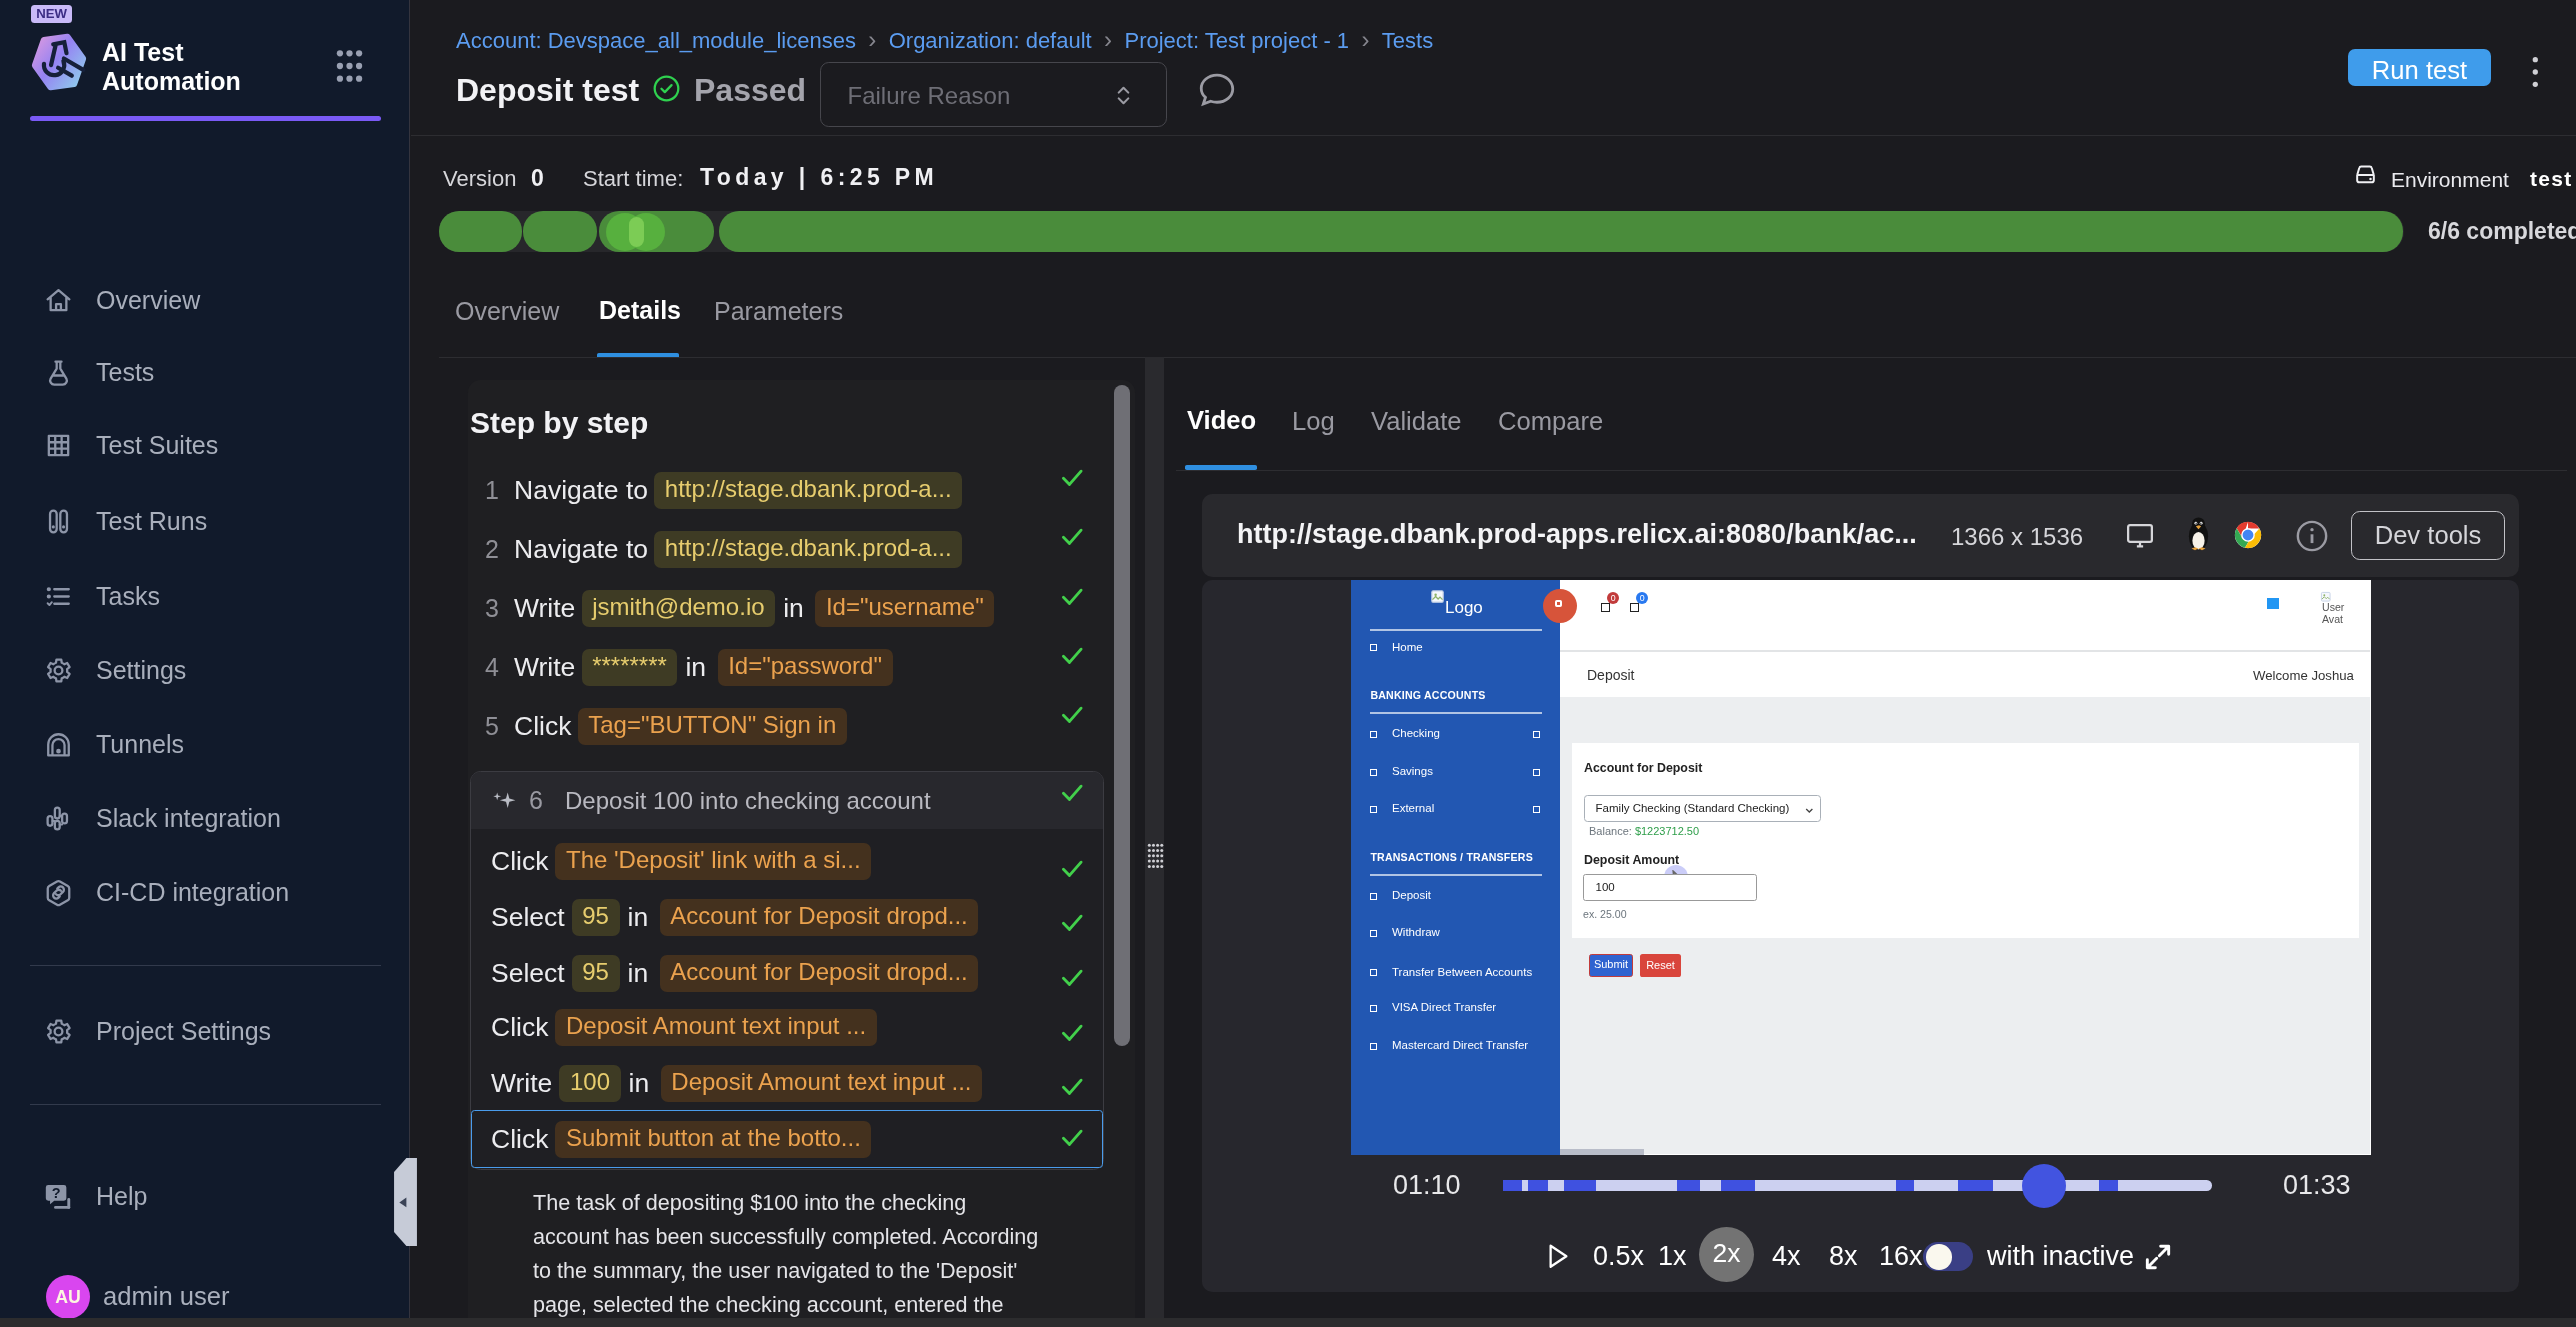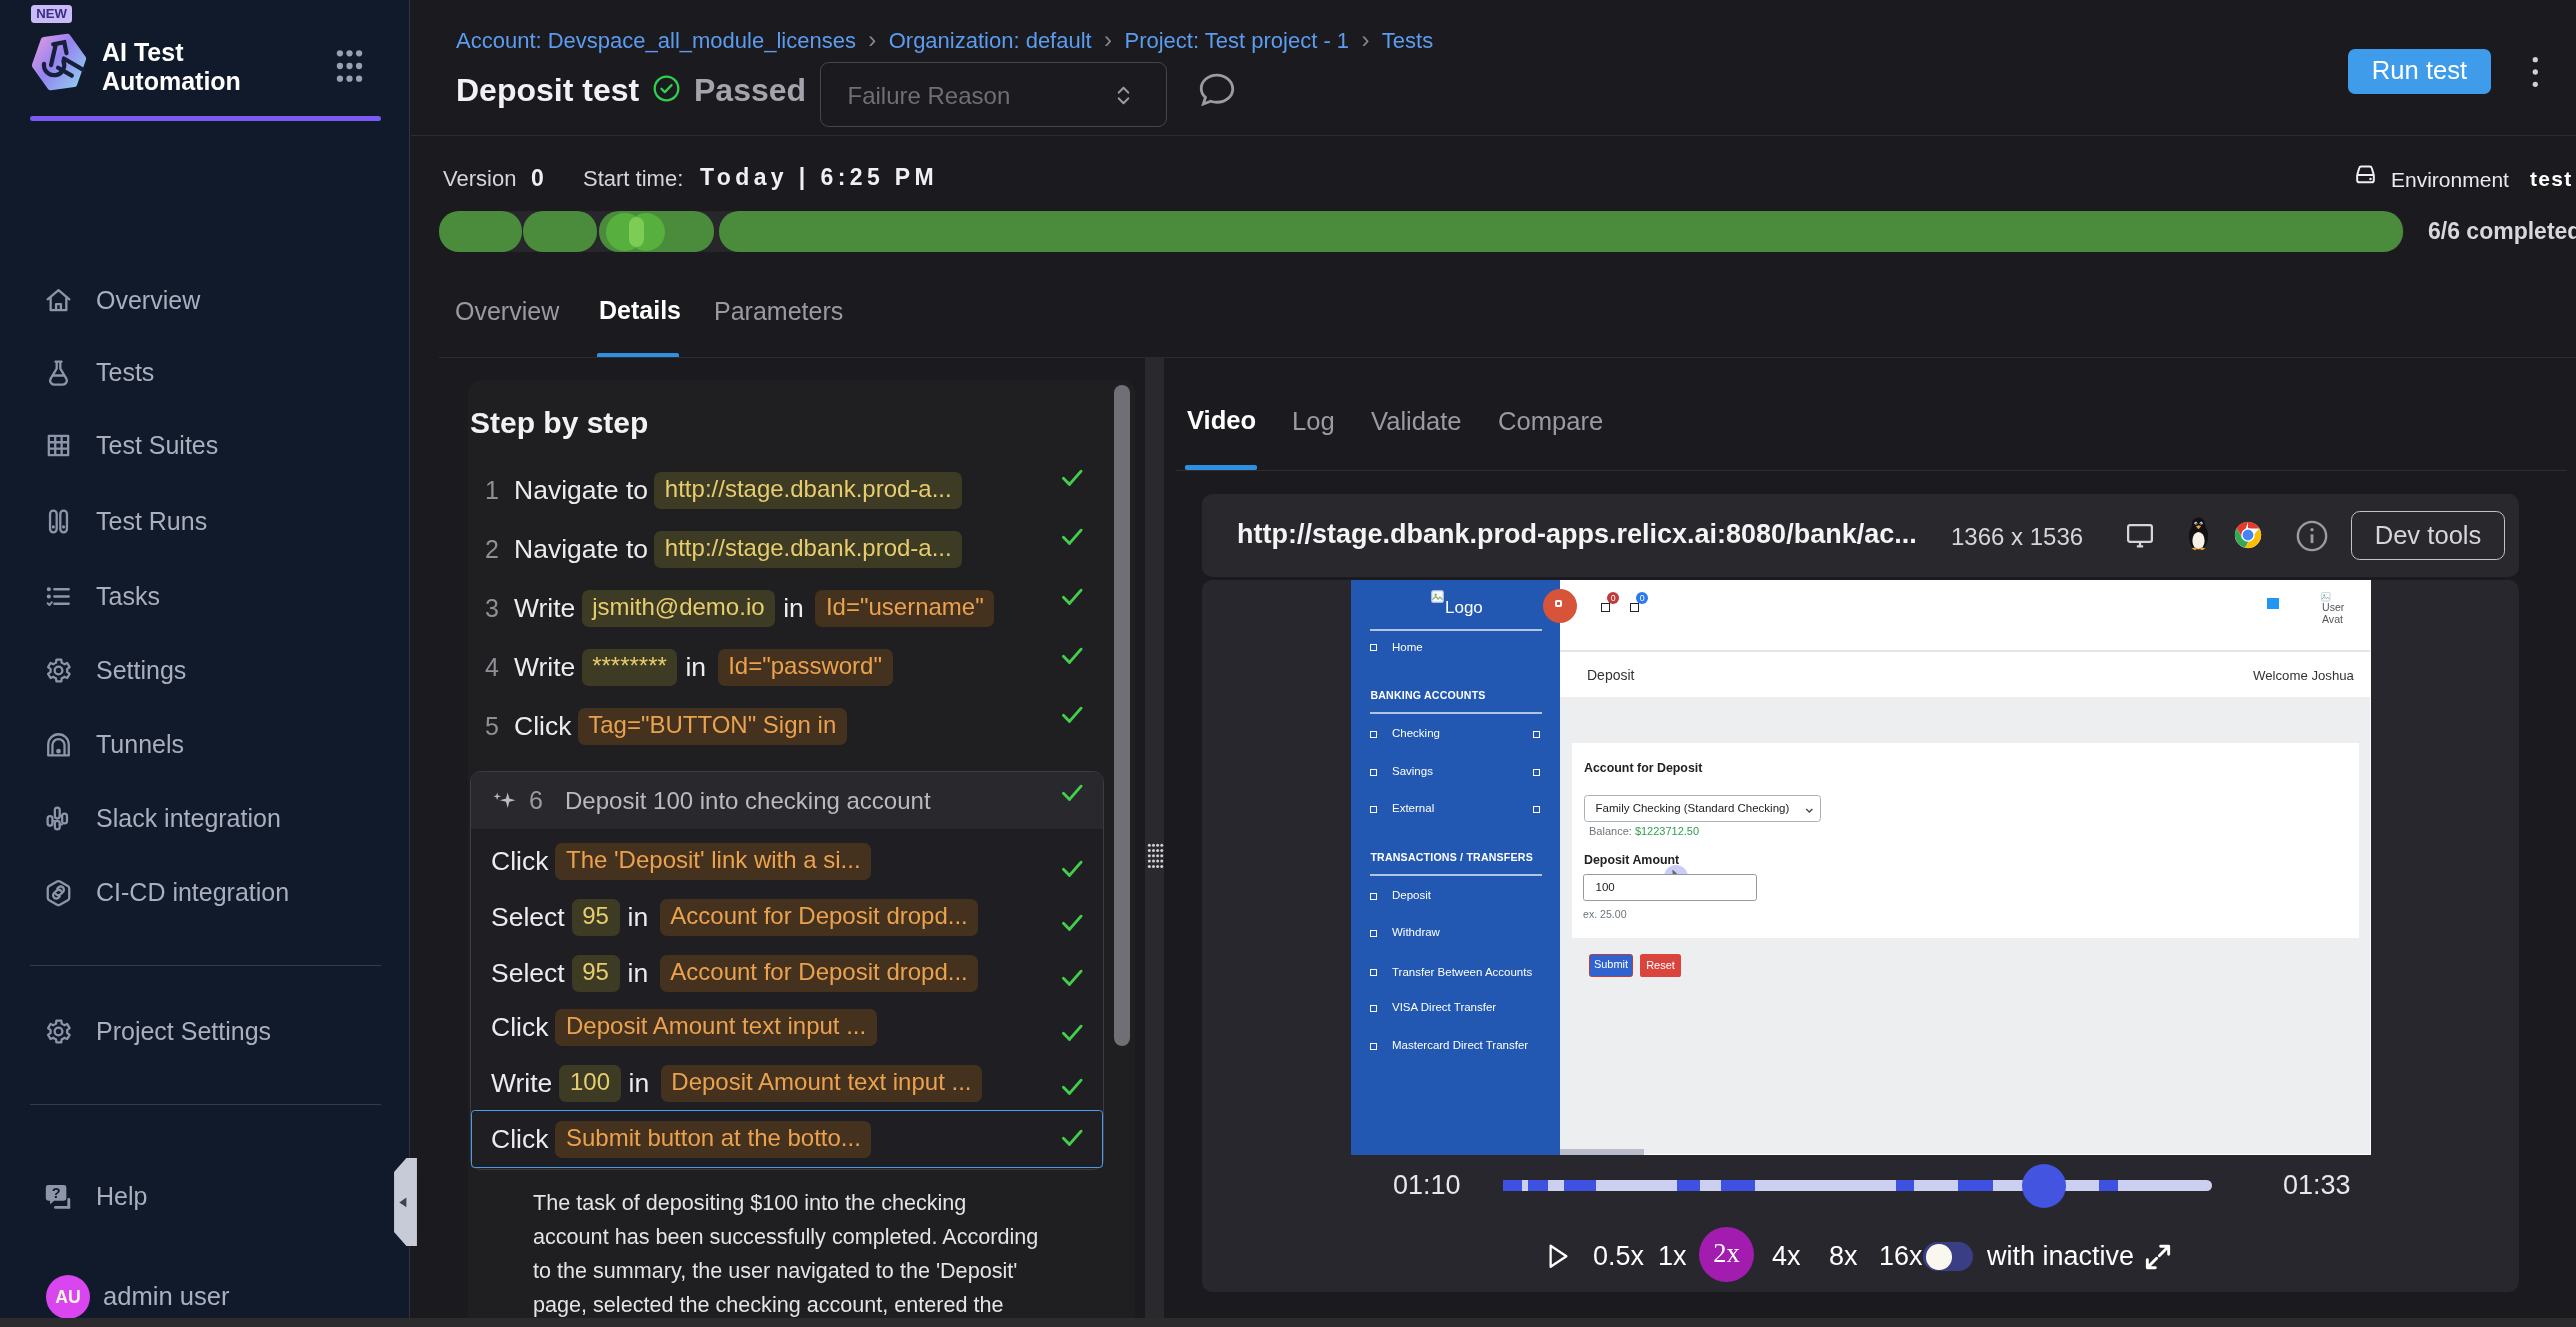--- a/index.html
+++ b/index.html
@@ -171,21 +171,21 @@
 <div class="abs" style="left:694px;top:72px;font-size:32px;font-weight:bold;color:#a4a4ac;">Passed</div>
 <div class="abs" style="left:820px;top:62px;width:347px;height:65px;border:1.8px solid #46464c;border-radius:8.8px;">
   <div class="abs" style="left:26.5px;top:18.5px;font-size:24px;color:#6e6e76;">Failure Reason</div>
   <svg class="abs" style="left:291px;top:21px;" width="23" height="23" viewBox="0 0 24 24" fill="none" stroke="#9b9ba3" stroke-width="2.2" stroke-linecap="round" stroke-linejoin="round">
       <path d="M7 9 12 4l5 5M7 15l5 5 5-5"></path>
     </svg>
 </div>
 <svg class="abs" style="left:1194px;top:69px;" width="46" height="42" viewBox="0 0 24 24" fill="none" stroke="#9b9ba3" stroke-width="1.6">
     <path d="M12 3.5c-5 0-9 3.4-9 7.6 0 2 .9 3.8 2.4 5.1L4.2 20l4.2-1.6c1.1.4 2.3.6 3.6.6 5 0 9-3.4 9-7.6s-4-7.9-9-7.9z"></path>
   </svg>
-<div class="abs" style="left:2348px;top:49px;width:143px;height:45px;background:#3f9ceb;border-radius:7px;color:#fff;font-size:25.6px;text-align:center;line-height:43px;">Run test</div>
+<div class="abs" style="left:2348px;top:49px;width:143px;height:37px;background:#3f9ceb;border-radius:7px;color:#fff;font-size:25.6px;text-align:center;line-height:43px;">Run test</div>
 <svg class="abs" style="left:2530px;top:55px;" width="10.6" height="34" viewBox="0 0 12 38">
     <g fill="#cfcfd4">
       <circle cx="6" cy="5" r="3"></circle>
       <circle cx="6" cy="19" r="3"></circle>
       <circle cx="6" cy="33" r="3"></circle>
     </g>
   </svg>
 <div class="abs" style="left:411px;top:135px;width:2165px;height:0.9px;background:#2d2d31;"></div>
 
 <div class="abs" style="left:443px;top:166px;font-size:22px;color:#d6d6da;">Version</div>
@@ -490,21 +490,21 @@
 <div class="tseg" style="left:1896px;width:17.7px;"></div>
 <div class="tseg" style="left:1958px;width:35px;"></div>
 <div class="abs" style="left:2022px;top:1164px;width:44px;height:44px;background:#4254e0;border-radius:50%;"></div>
 <div class="abs" style="left:2099px;top:1180px;width:19.4px;height:10.6px;background:#3f51e0;"></div>
 
 <svg class="abs" style="left:1548px;top:1243px;" width="21" height="26.5" viewBox="0 0 24 30" fill="none" stroke="#fff" stroke-width="2.6" stroke-linejoin="round">
     <path d="M3 3 L21 15 L3 27 Z"></path>
   </svg>
 <div class="abs cspeed" style="left:1593px;">0.5x</div>
 <div class="abs cspeed" style="left:1658px;">1x</div>
-<div class="abs" style="left:1699px;top:1227px;width:55px;height:55px;background:#a21caf;border-radius:50%;color:#fff;font-size:26.5px;text-align:center;line-height:53px;font-family:Liberation Serif, serif;">2x</div>
+<div class="abs" style="left:1699px;top:1227px;width:55px;height:55px;background:#737373;border-radius:50%;color:#fff;font-size:26.5px;text-align:center;line-height:53px;">2x</div>
 <div class="abs cspeed" style="left:1772px;">4x</div>
 <div class="abs cspeed" style="left:1829px;">8x</div>
 <div class="abs cspeed" style="left:1879px;">16x</div>
 <div class="abs" style="left:1923px;top:1242px;width:50px;height:29px;background:#3a3f85;border-radius:15px;"></div>
 <div class="abs" style="left:1926px;top:1244px;width:25.6px;height:25.6px;background:#faf8ee;border-radius:50%;"></div>
 <div class="abs cspeed" style="left:1987px;">with inactive</div>
 <svg class="abs" style="left:2142px;top:1241px;" width="32" height="32" viewBox="0 0 24 24" fill="none" stroke="#fff" stroke-width="2.2" stroke-linecap="round" stroke-linejoin="round">
     <path d="M14 4h6v6M20 4l-7 7M10 20H4v-6M4 20l7-7"></path>
   </svg>
 

